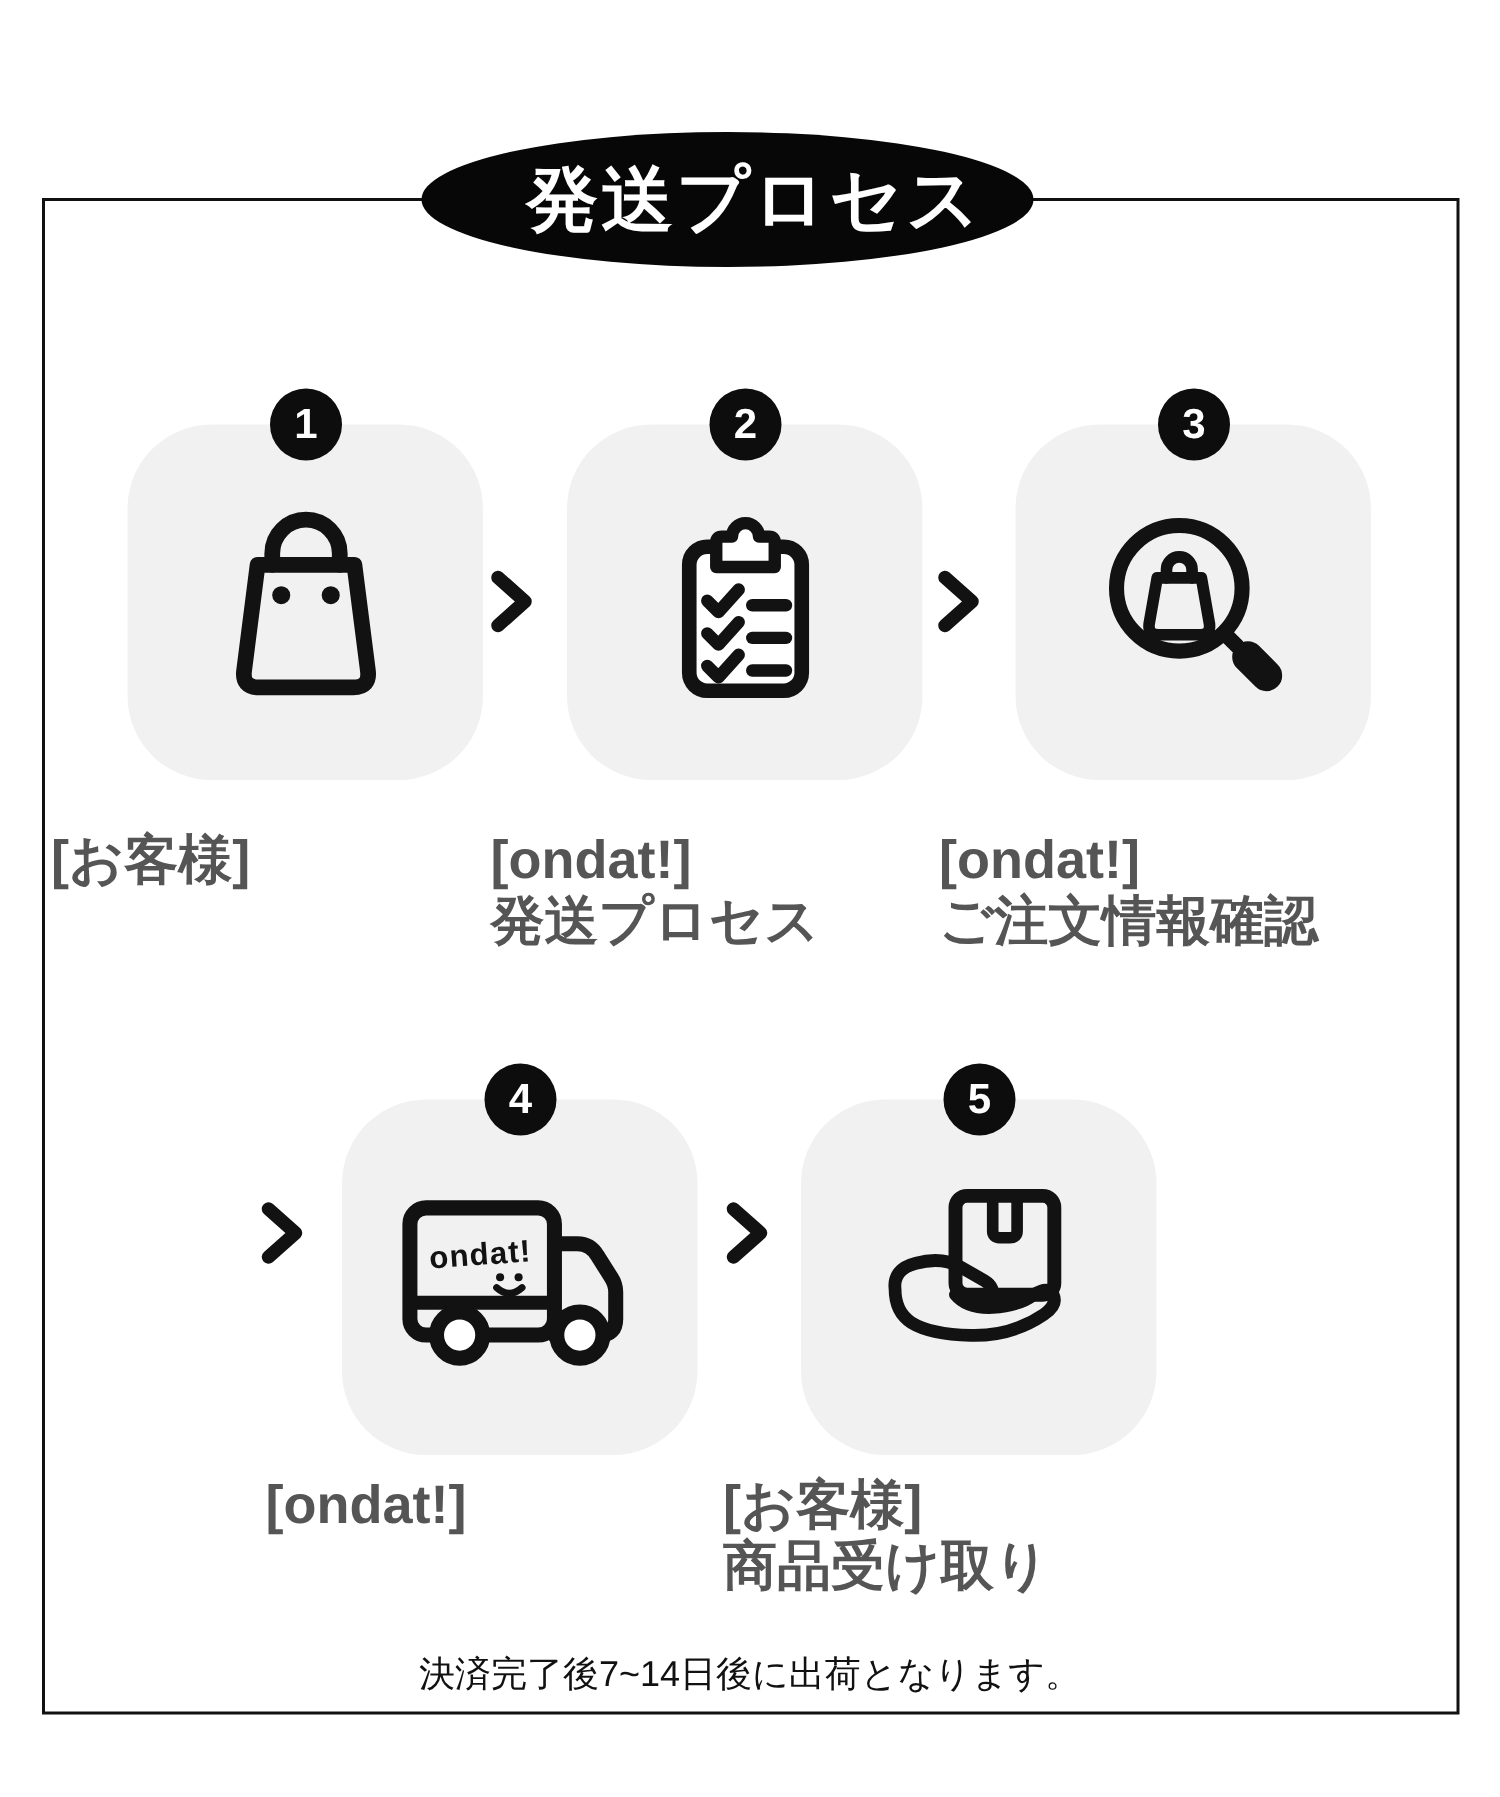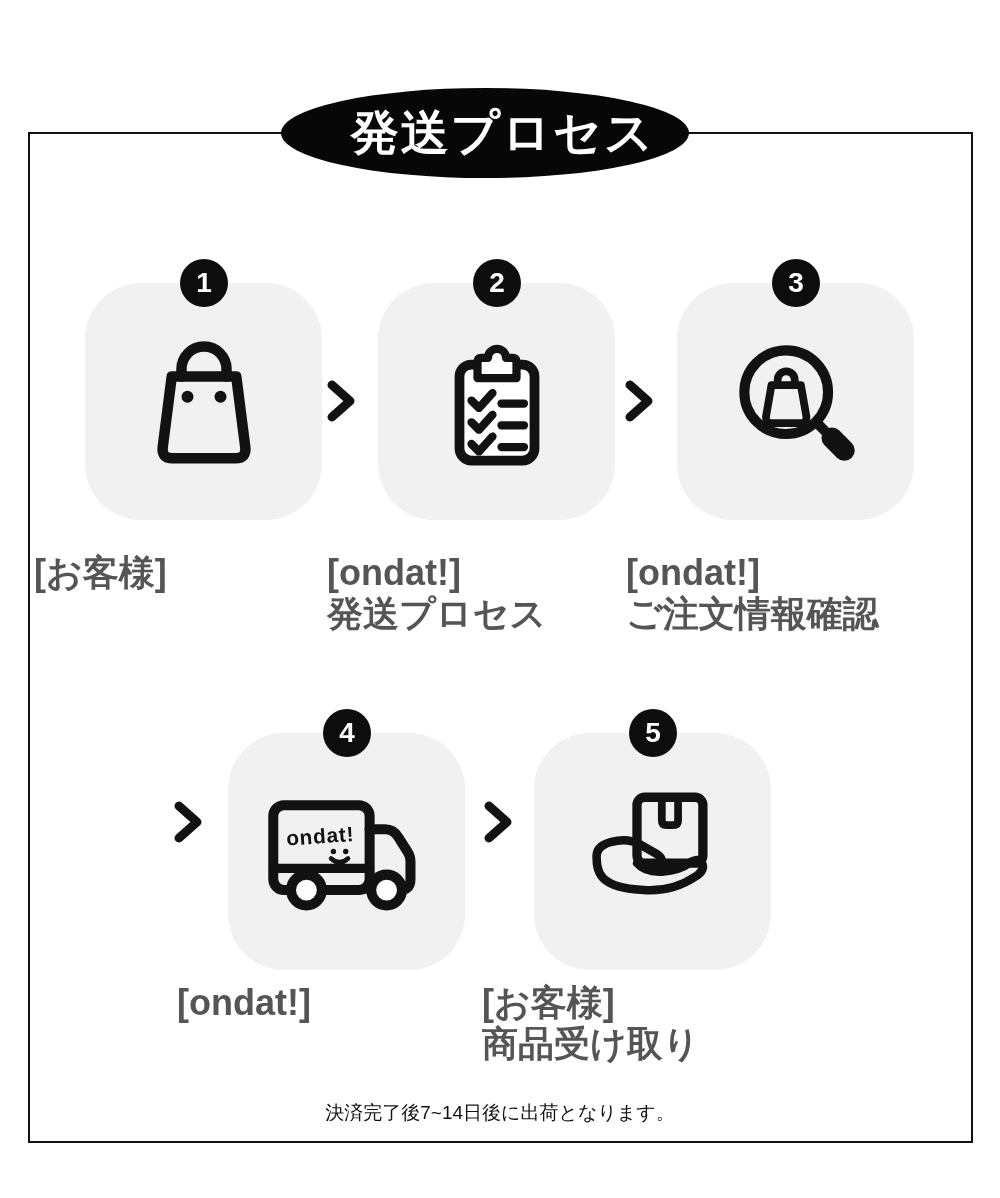--- a/index.html
+++ b/index.html
@@ -21,21 +21,21 @@
     border-radius:56px;display:flex;align-items:center;justify-content:center;z-index:1;}
   .badge{position:absolute;width:48px;height:48px;border-radius:50%;background:var(--badge-bg);
     color:var(--badge-text);display:flex;align-items:center;justify-content:center;
     font-size:28px;font-weight:bold;z-index:2;}
   .icon-svg{color:var(--icon);display:block;}
   .chev{position:absolute;width:34px;height:44px;color:var(--icon);}
   .label{position:absolute;width:340px;color:var(--label-text);
     font-weight:bold;font-size:36px;line-height:41px;}
   .label span{display:block;}
   .note{position:absolute;left:30px;top:1100px;width:940px;text-align:center;
-    font-size:19px;font-weight:400;color:var(--note-text);}
+    font-size:24px;font-weight:400;color:var(--note-text);}
   
   .c1{left:85px;top:283px;}  .c2{left:378px;top:283px;} .c3{left:677px;top:283px;}
   .c4{left:228px;top:733px;} .c5{left:534px;top:733px;}
   .b1{left:180px;top:259px;} .b2{left:473px;top:259px;} .b3{left:772px;top:259px;}
   .b4{left:323px;top:709px;} .b5{left:629px;top:709px;}
   .l1{left:34px;top:552px;}  .l2{left:327px;top:552px;} .l3{left:626px;top:552px;}
   .l4{left:177px;top:982px;} .l5{left:482px;top:982px;}
   .ch1{left:324px;top:379px;} .ch2{left:622px;top:379px;}
   .ch3{left:171px;top:800px;} .ch4{left:481px;top:800px;}
 </style>

